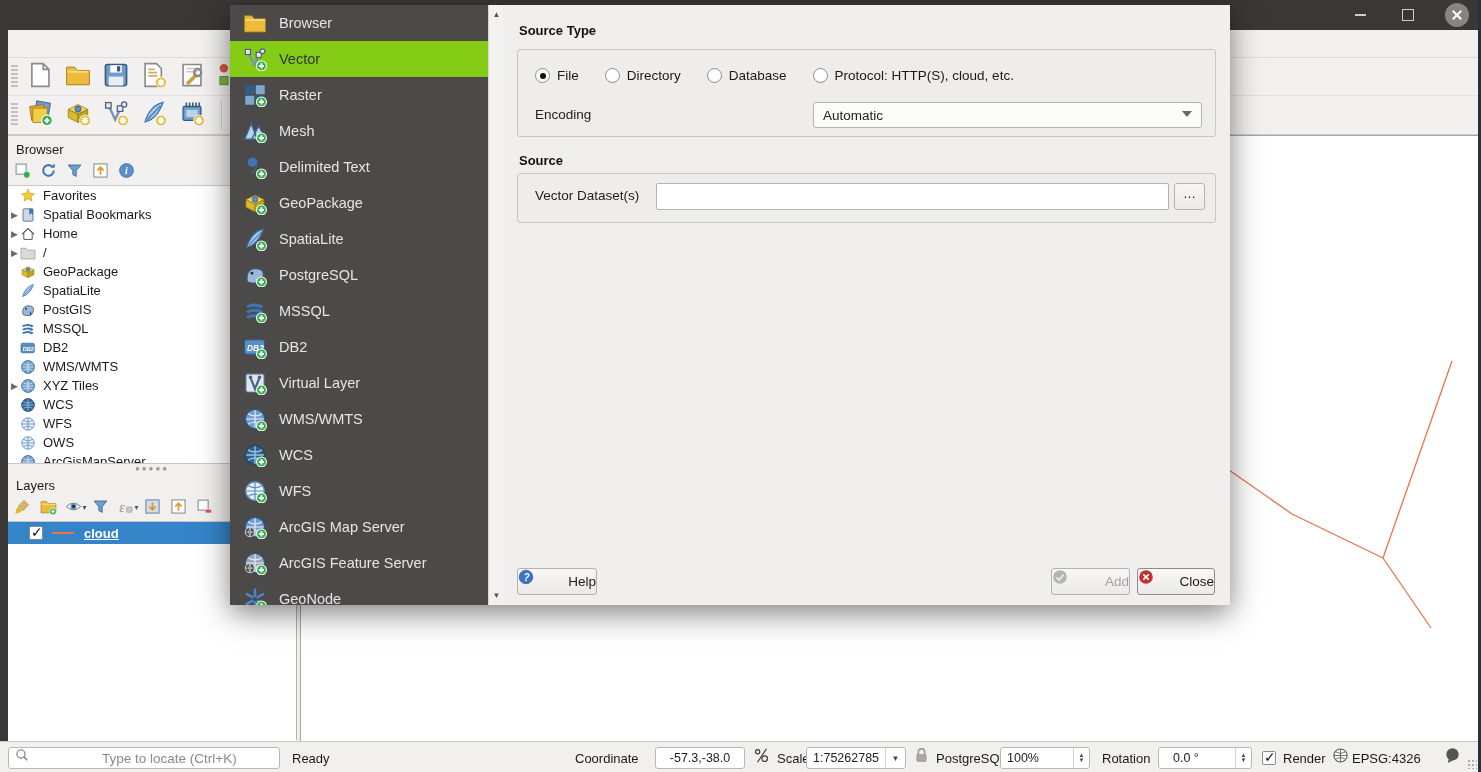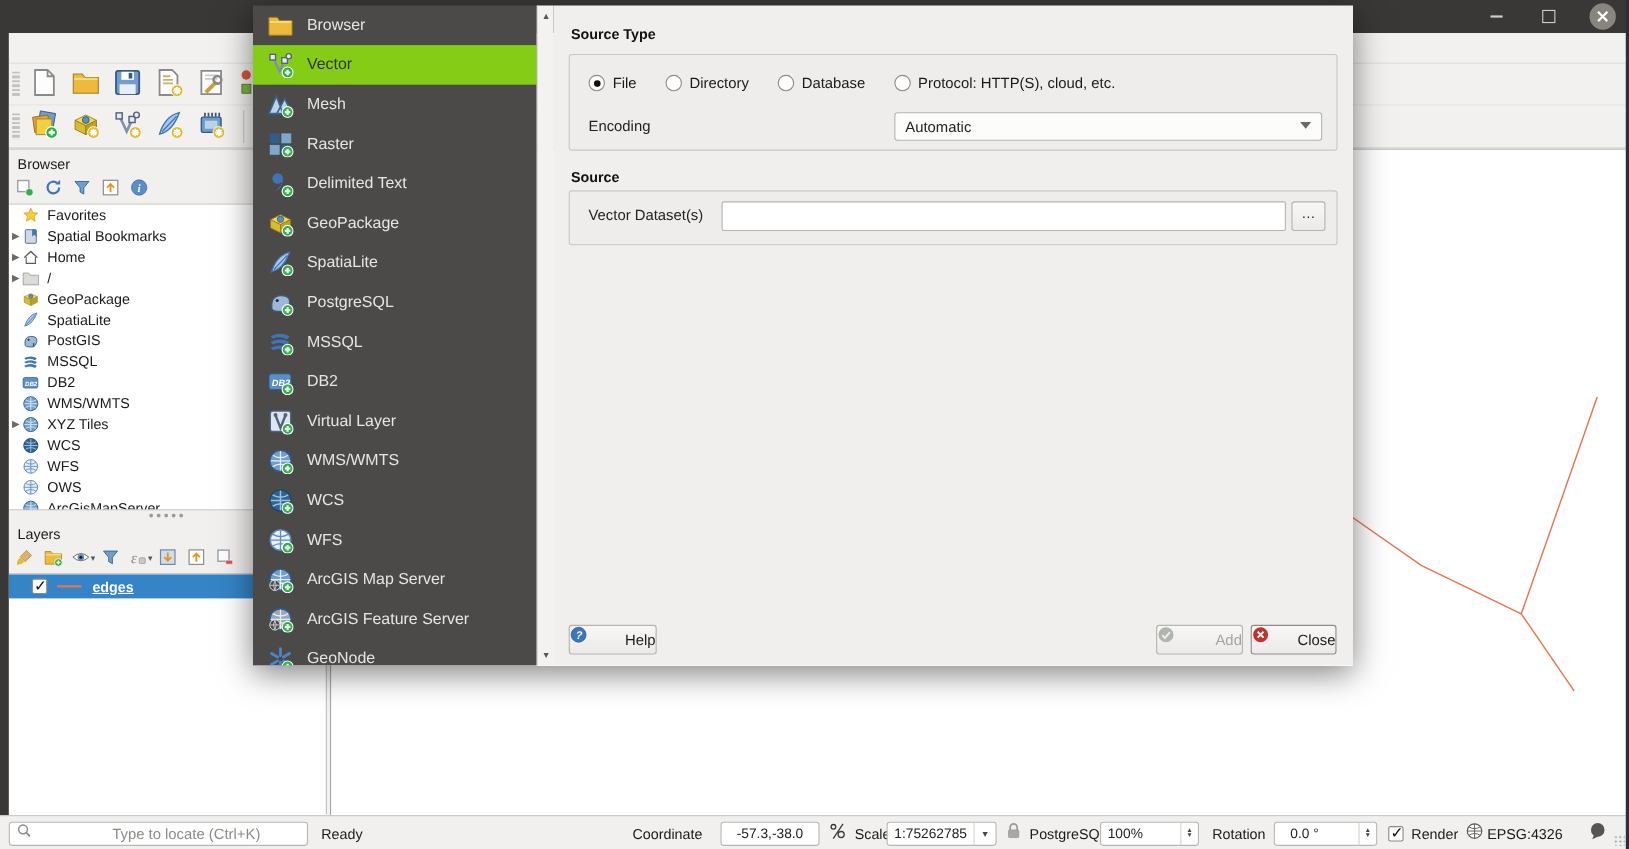--- a/index.html
+++ b/index.html
@@ -541,21 +541,21 @@
           </svg>
         </i>
         <span class="dd"></span>
       </span>
     </div>
   <div class="layersbox">
 
   <div class="lrow selected on">
         <span class="cb on"></span>
         <span class="sym" style="background: rgb(232, 116, 78);"></span>
-        <span class="llab">edges</span>
+        <span class="llab">cloud</span>
       </div>
     </div>
 </div>
 
 <div class="canvas">
   <svg id="map-svg" width="1178" height="606">
       <polyline points="1151,225 1082,422" fill="none" stroke="#e8744e" stroke-width="1.3"></polyline>
       <polyline points="928,334 991,378 1082,422" fill="none" stroke="#e8744e" stroke-width="1.3"></polyline>
       <polyline points="1082,422 1130,492" fill="none" stroke="#e8744e" stroke-width="1.3"></polyline>
     </svg>
@@ -582,39 +582,39 @@
               <circle cx="13" cy="2.8" r="1.6" fill="#e4ebf3" stroke="#51627a" stroke-width=".8"></circle>
               <circle cx="12.3" cy="12.6" r="3.3" fill="#2fae49" stroke="#fff" stroke-width=".7"></circle>
               <path d="M12.3 10.9v3.4M10.6 12.6h3.4" stroke="#fff" stroke-width="1.3"></path>
             </svg>
           </i></span>
         <span>Vector</span>
       </div>
       <div class="dtab">
         <span class="tico"><i class="svgico" style="display: inline-flex; width: 100%; height: 100%;">
             <svg viewBox="0 0 16 16" xmlns="http://www.w3.org/2000/svg">
-              <path d="M1 13.5L5.5 3l4 10.5zM5.8 13.5L10.5 4.5l4.5 9z" fill="#bcd2e8" stroke="#35648f"></path>
-              <circle cx="12.3" cy="12.6" r="3.3" fill="#2fae49" stroke="#fff" stroke-width=".7"></circle>
-              <path d="M12.3 10.9v3.4M10.6 12.6h3.4" stroke="#fff" stroke-width="1.3"></path>
-            </svg>
-          </i></span>
-        <span>Mesh</span>
-      </div>
-      <div class="dtab">
-        <span class="tico"><i class="svgico" style="display: inline-flex; width: 100%; height: 100%;">
-            <svg viewBox="0 0 16 16" xmlns="http://www.w3.org/2000/svg">
               <rect x="1.5" y="1.5" width="6" height="6" fill="#2e5f8a"></rect>
               <rect x="8.5" y="1.5" width="6" height="6" fill="#7ea7cc"></rect>
               <rect x="1.5" y="8.5" width="6" height="6" fill="#7ea7cc"></rect>
               <rect x="8.5" y="8.5" width="6" height="6" fill="#2e5f8a"></rect>
               <circle cx="12.3" cy="12.6" r="3.3" fill="#2fae49" stroke="#fff" stroke-width=".7"></circle>
               <path d="M12.3 10.9v3.4M10.6 12.6h3.4" stroke="#fff" stroke-width="1.3"></path>
             </svg>
           </i></span>
         <span>Raster</span>
+      </div>
+      <div class="dtab">
+        <span class="tico"><i class="svgico" style="display: inline-flex; width: 100%; height: 100%;">
+            <svg viewBox="0 0 16 16" xmlns="http://www.w3.org/2000/svg">
+              <path d="M1 13.5L5.5 3l4 10.5zM5.8 13.5L10.5 4.5l4.5 9z" fill="#bcd2e8" stroke="#35648f"></path>
+              <circle cx="12.3" cy="12.6" r="3.3" fill="#2fae49" stroke="#fff" stroke-width=".7"></circle>
+              <path d="M12.3 10.9v3.4M10.6 12.6h3.4" stroke="#fff" stroke-width="1.3"></path>
+            </svg>
+          </i></span>
+        <span>Mesh</span>
       </div>
       <div class="dtab">
         <span class="tico"><i class="svgico" style="display: inline-flex; width: 100%; height: 100%;">
             <svg viewBox="0 0 16 16" xmlns="http://www.w3.org/2000/svg">
               <circle cx="6.3" cy="4.8" r="3.2" fill="#3f74b5"></circle>
               <path d="M9.3 5.5Q8.5 10.5 4 13 8.8 11.5 9.6 5.8z" fill="#3f74b5"></path>
               <circle cx="12.3" cy="12.6" r="3.3" fill="#2fae49" stroke="#fff" stroke-width=".7"></circle>
               <path d="M12.3 10.9v3.4M10.6 12.6h3.4" stroke="#fff" stroke-width="1.3"></path>
             </svg>
           </i></span>

